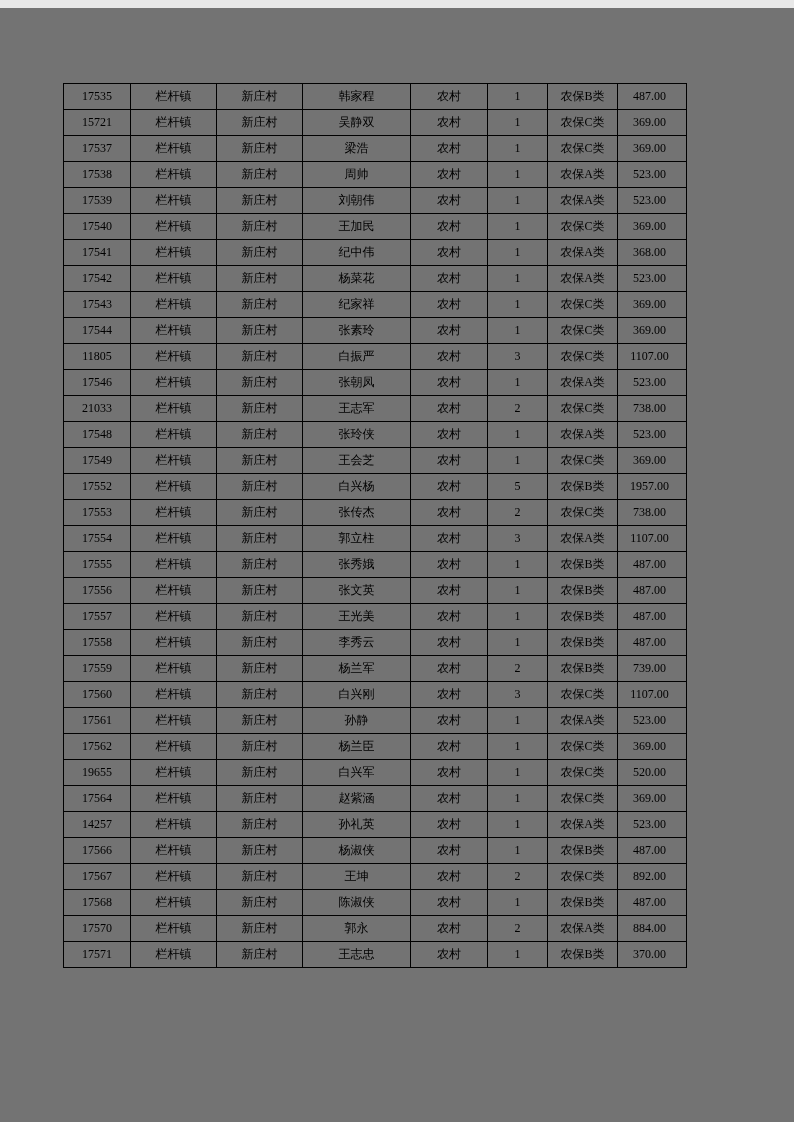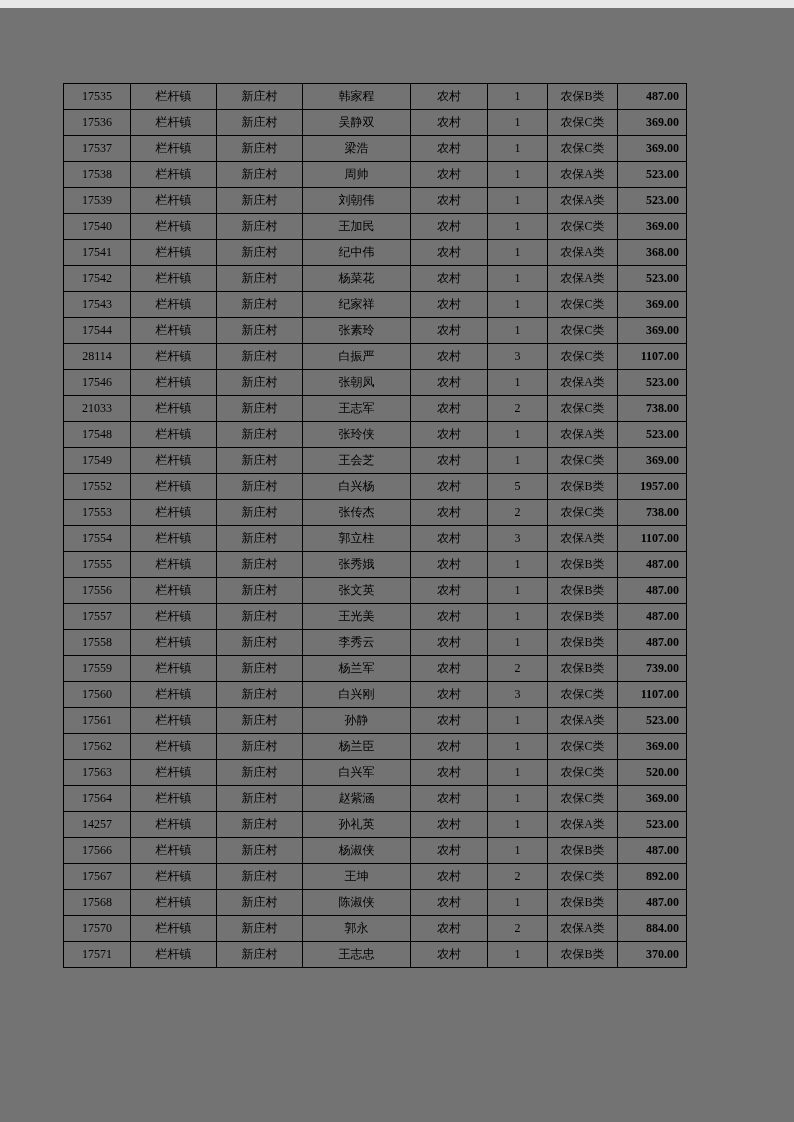--- a/index.html
+++ b/index.html
@@ -26,23 +26,22 @@
     border: 1px solid #000000;
     height: 26px;
     font-size: 12px;
     text-align: center;
     vertical-align: middle;
     white-space: nowrap;
     overflow: hidden;
     padding: 0 2px;
   }
   table.data-table td.c-amount {
-    text-align: right;
+    text-align: center;
     padding-right: 7px;
-    font-weight: bold;
   }
   col.w-id { width: 67px; }
   col.w-town { width: 86px; }
   col.w-village { width: 86px; }
   col.w-name { width: 108px; }
   col.w-type { width: 77px; }
   col.w-count { width: 60px; }
   col.w-category { width: 70px; }
   col.w-amount { width: 69px; }
 </style>
@@ -66,21 +65,21 @@
     <td class="c-id">17535</td>
     <td class="c-town">栏杆镇</td>
     <td class="c-village">新庄村</td>
     <td class="c-name">韩家程</td>
     <td class="c-type">农村</td>
     <td class="c-count">1</td>
     <td class="c-category">农保B类</td>
     <td class="c-amount">487.00</td>
   </tr>
         <tr>
-    <td class="c-id">17536</td>
+    <td class="c-id">15721</td>
     <td class="c-town">栏杆镇</td>
     <td class="c-village">新庄村</td>
     <td class="c-name">吴静双</td>
     <td class="c-type">农村</td>
     <td class="c-count">1</td>
     <td class="c-category">农保C类</td>
     <td class="c-amount">369.00</td>
   </tr>
         <tr>
     <td class="c-id">17537</td>
@@ -156,21 +155,21 @@
     <td class="c-id">17544</td>
     <td class="c-town">栏杆镇</td>
     <td class="c-village">新庄村</td>
     <td class="c-name">张素玲</td>
     <td class="c-type">农村</td>
     <td class="c-count">1</td>
     <td class="c-category">农保C类</td>
     <td class="c-amount">369.00</td>
   </tr>
         <tr>
-    <td class="c-id">28114</td>
+    <td class="c-id">11805</td>
     <td class="c-town">栏杆镇</td>
     <td class="c-village">新庄村</td>
     <td class="c-name">白振严</td>
     <td class="c-type">农村</td>
     <td class="c-count">3</td>
     <td class="c-category">农保C类</td>
     <td class="c-amount">1107.00</td>
   </tr>
         <tr>
     <td class="c-id">17546</td>
@@ -316,21 +315,21 @@
     <td class="c-id">17562</td>
     <td class="c-town">栏杆镇</td>
     <td class="c-village">新庄村</td>
     <td class="c-name">杨兰臣</td>
     <td class="c-type">农村</td>
     <td class="c-count">1</td>
     <td class="c-category">农保C类</td>
     <td class="c-amount">369.00</td>
   </tr>
         <tr>
-    <td class="c-id">17563</td>
+    <td class="c-id">19655</td>
     <td class="c-town">栏杆镇</td>
     <td class="c-village">新庄村</td>
     <td class="c-name">白兴军</td>
     <td class="c-type">农村</td>
     <td class="c-count">1</td>
     <td class="c-category">农保C类</td>
     <td class="c-amount">520.00</td>
   </tr>
         <tr>
     <td class="c-id">17564</td>

